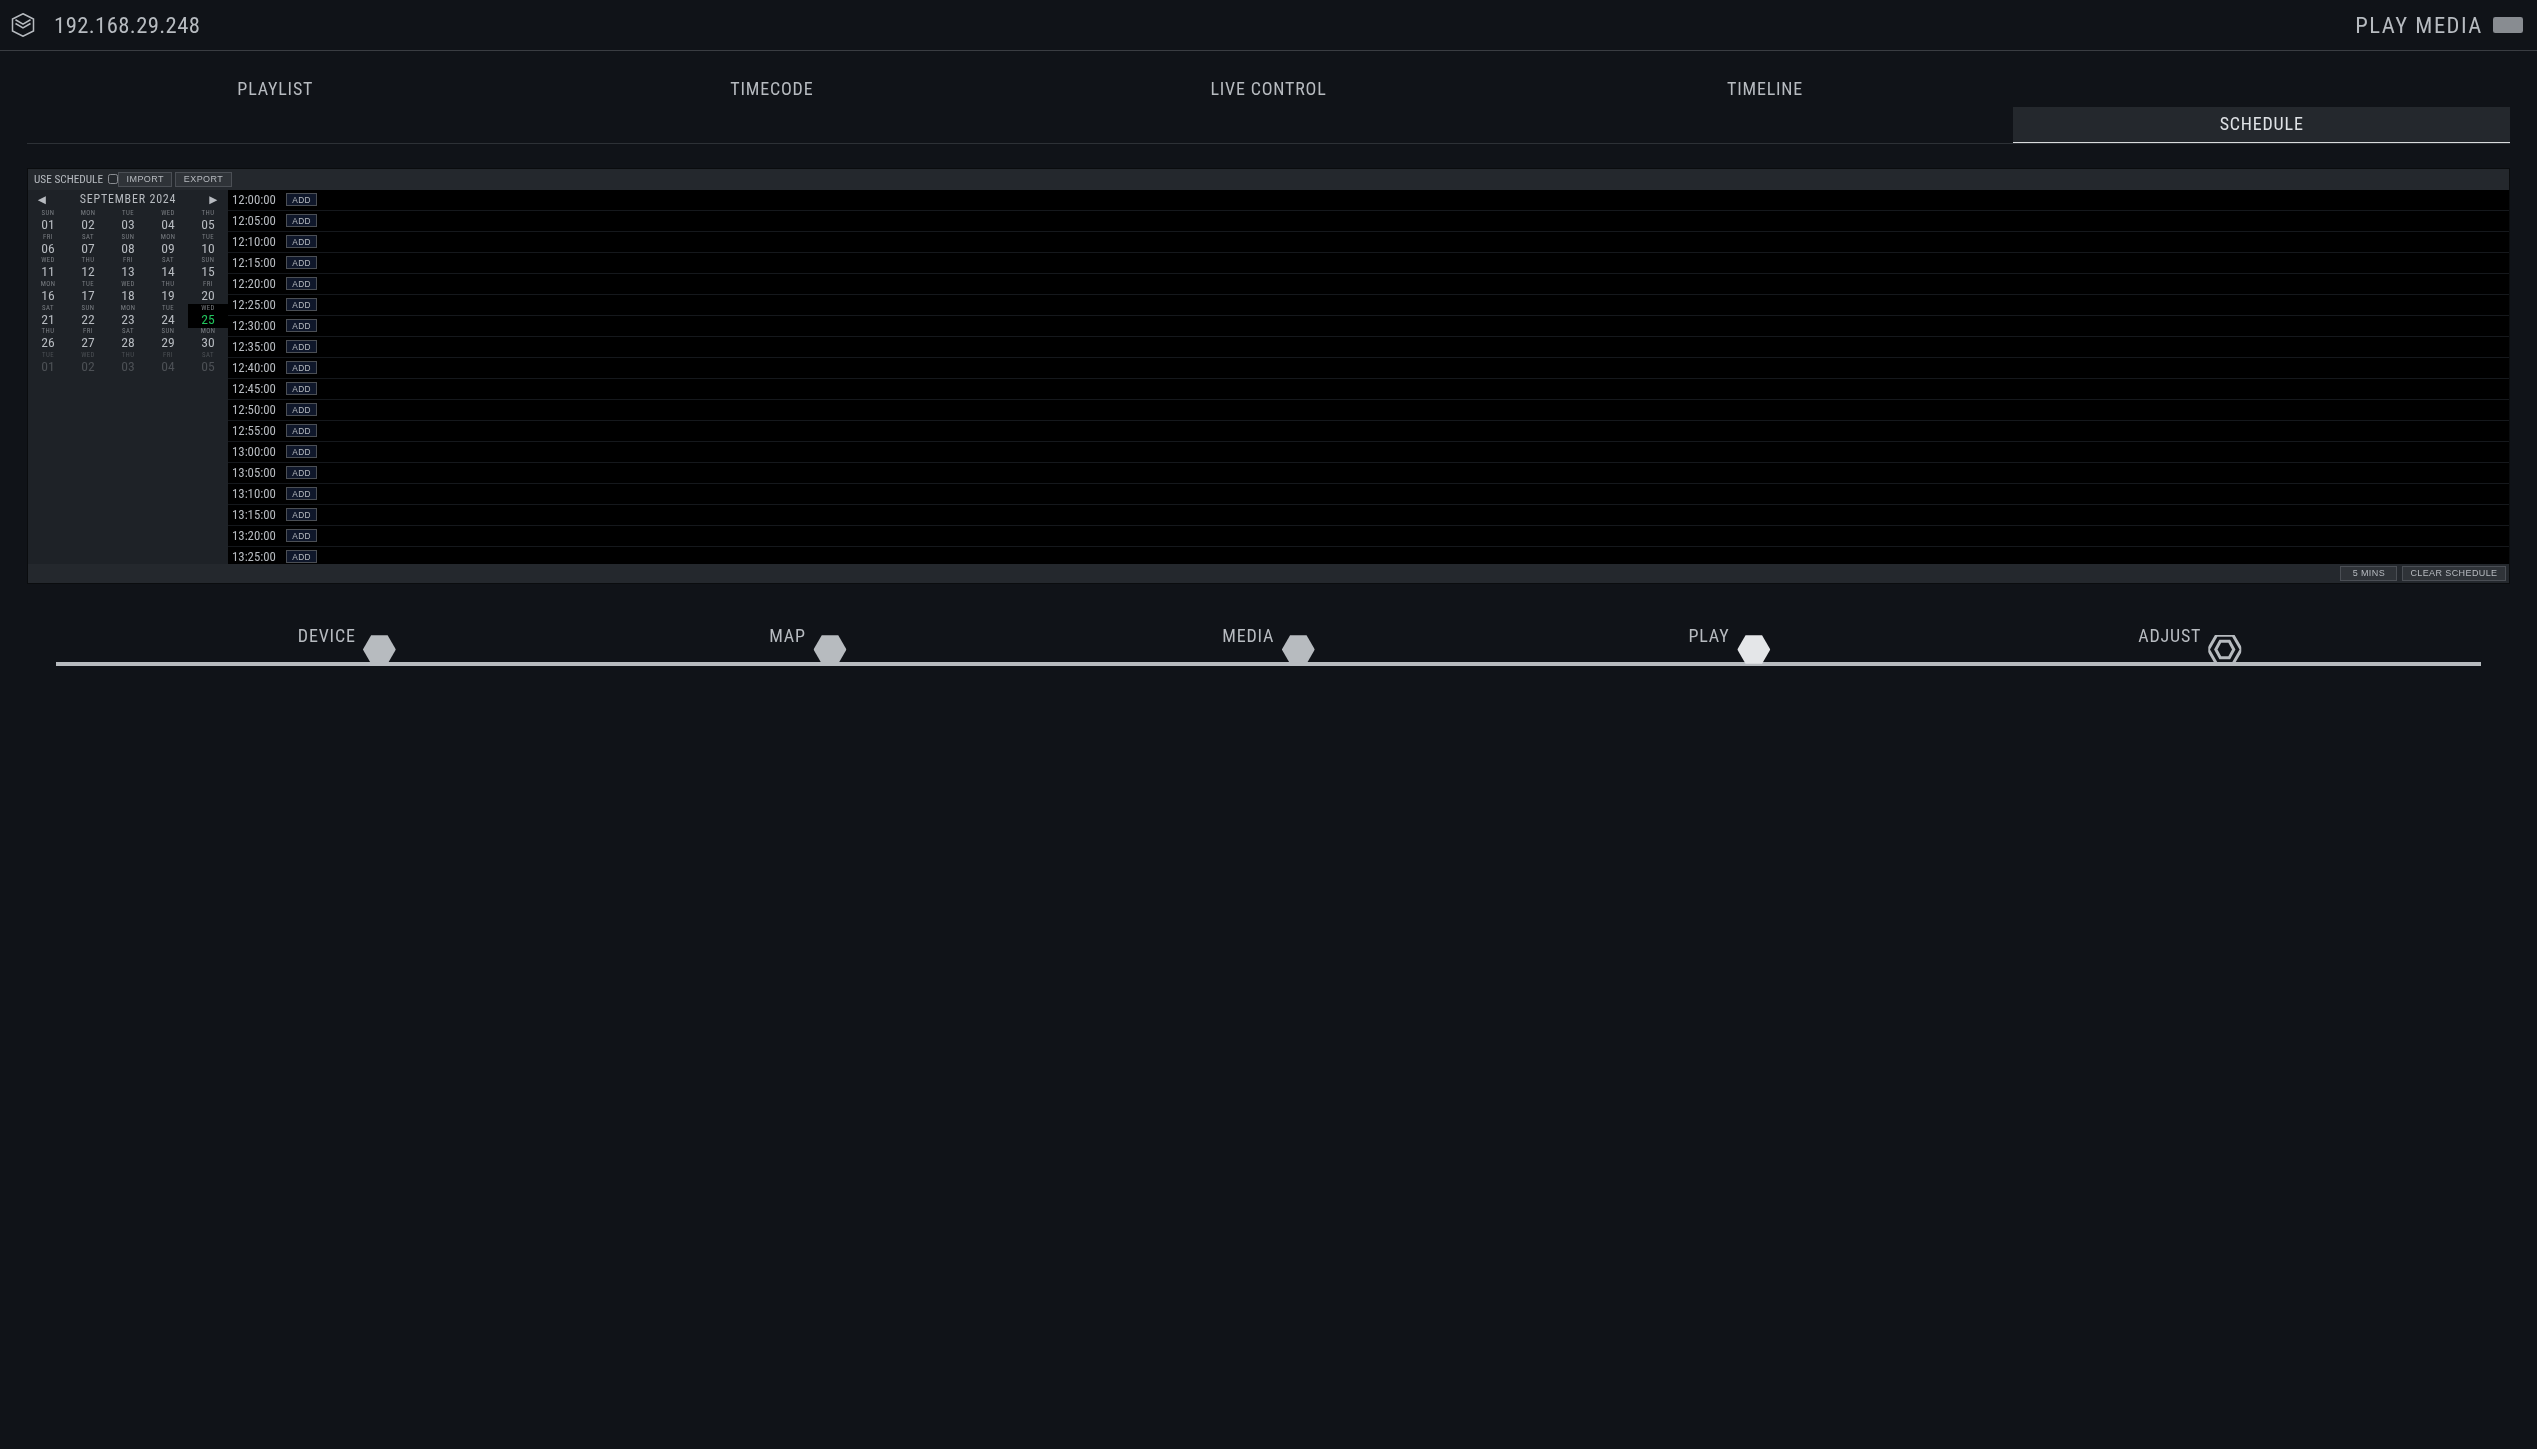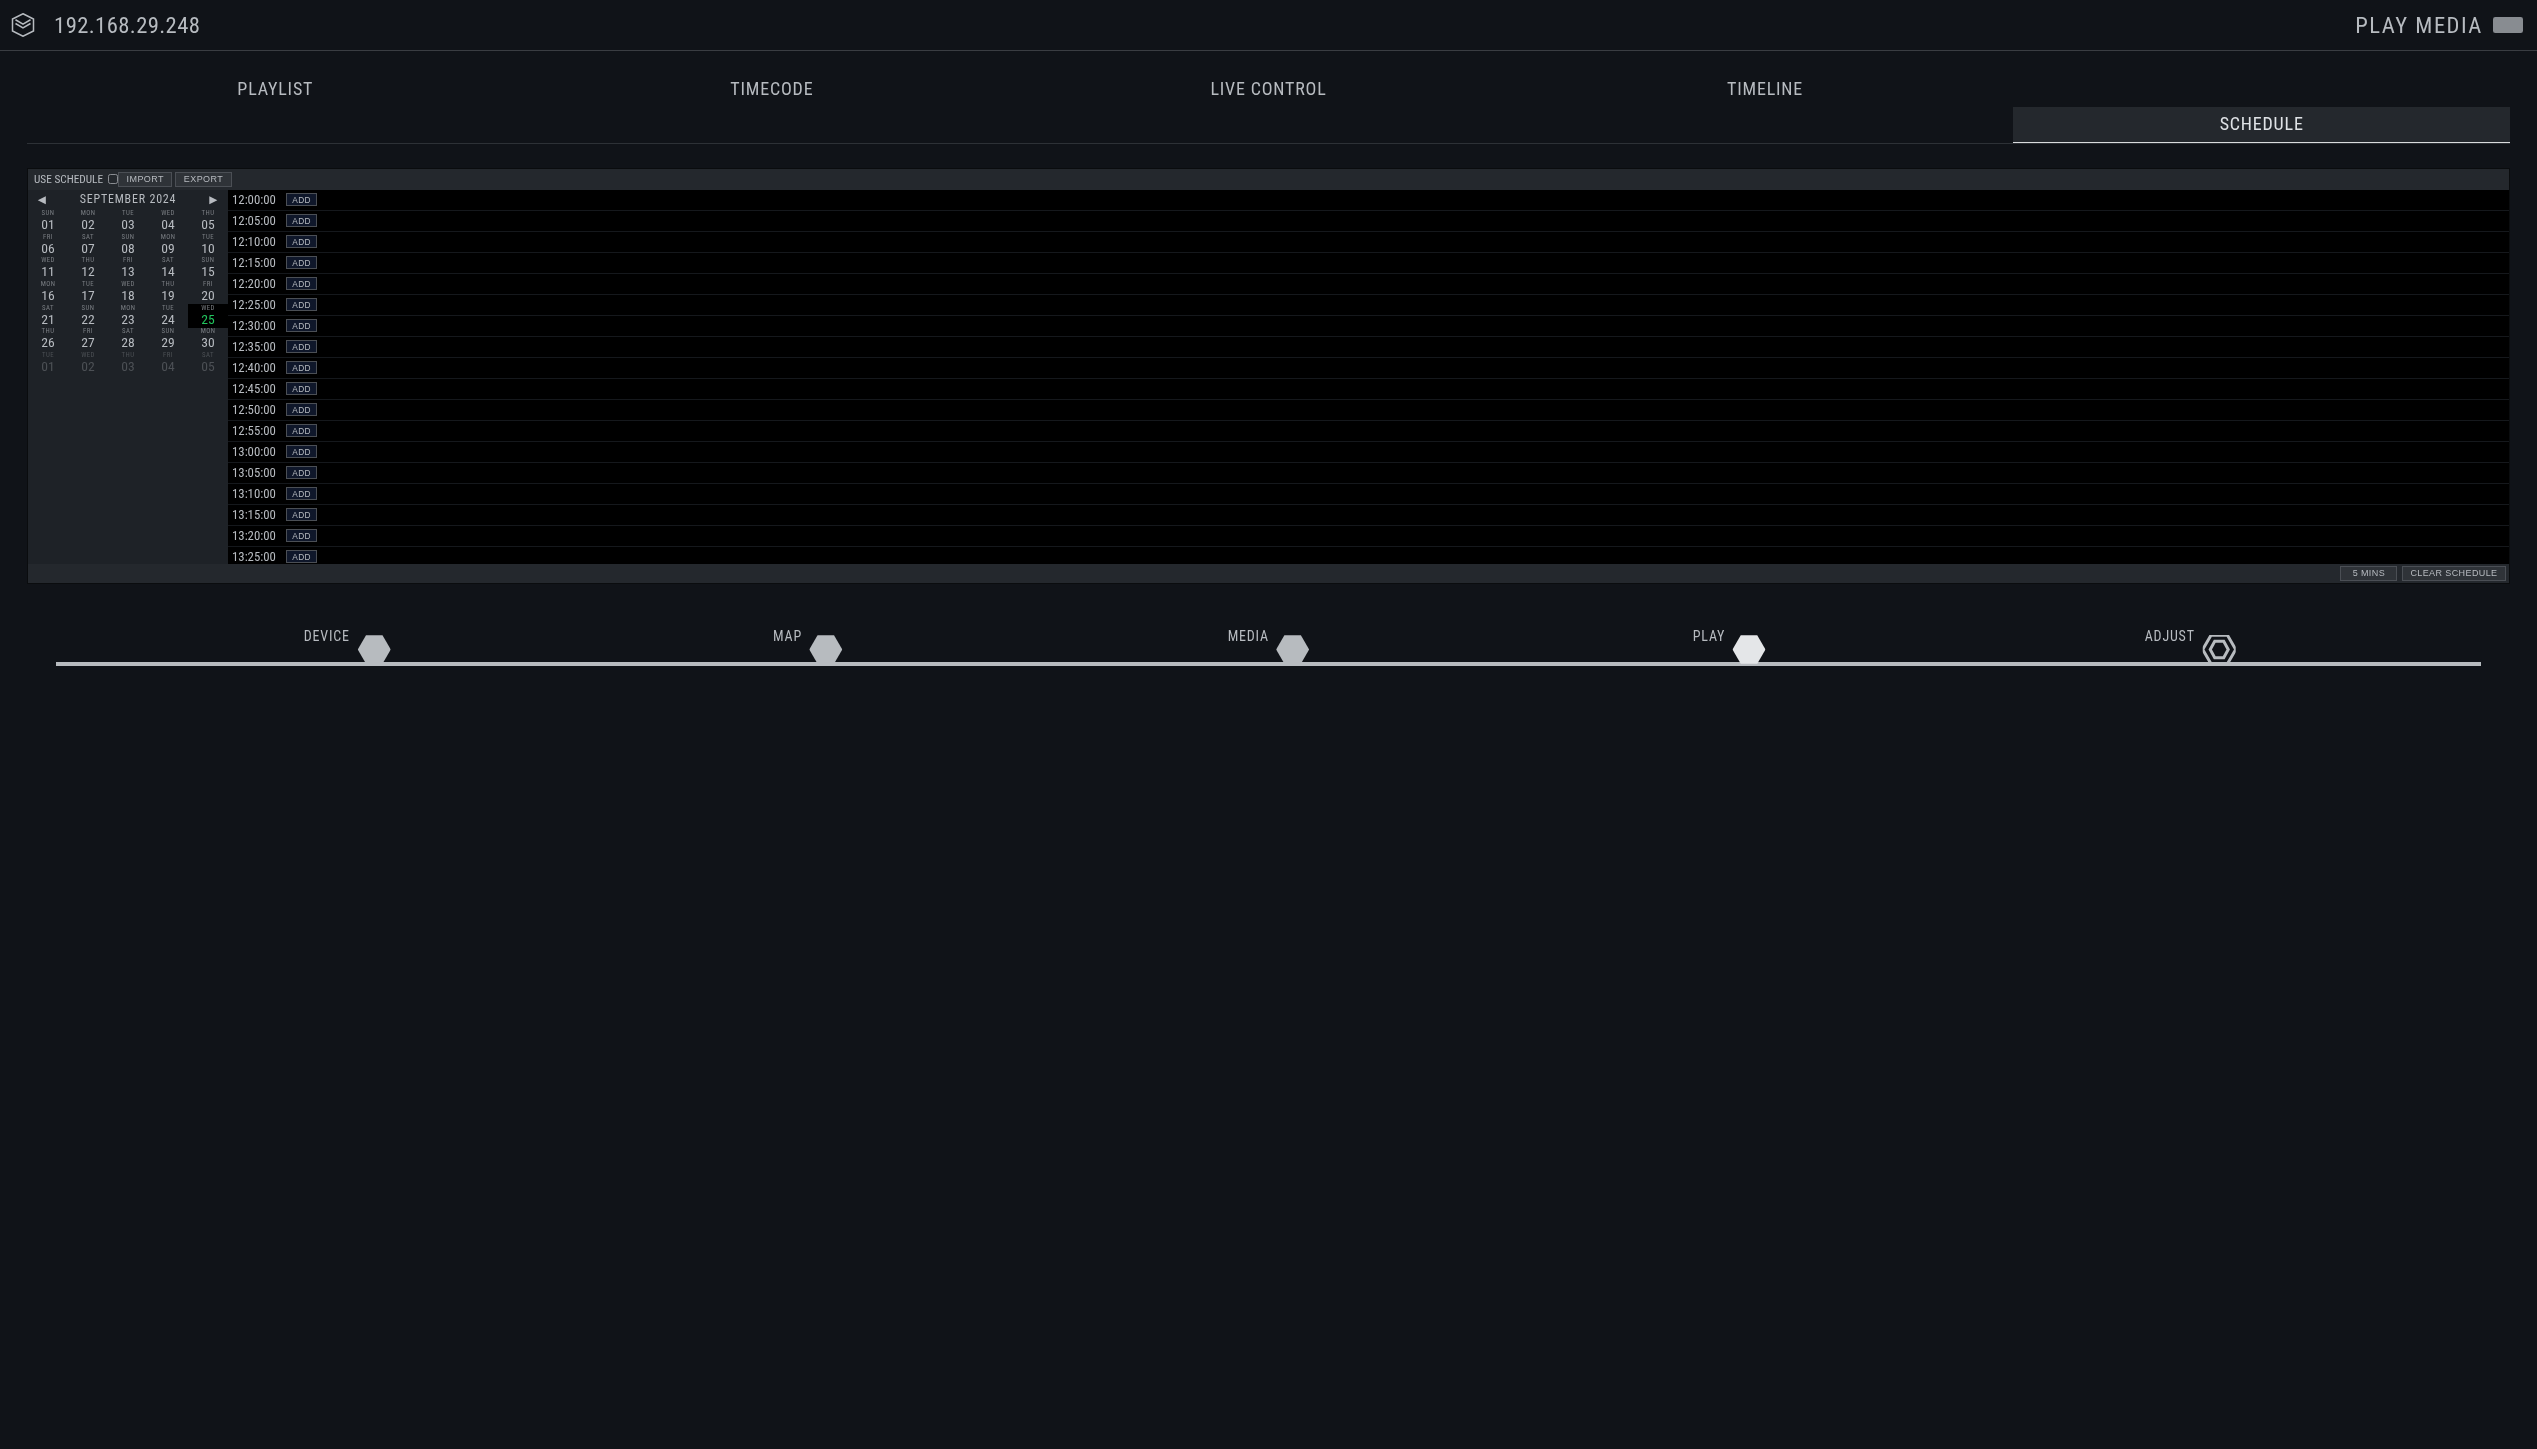--- a/index.html
+++ b/index.html
@@ -142,21 +142,21 @@
   
   .steps{
     position:relative;margin:51px 56px 0 56px;height:45px;
   }
   .step-line{
     position:absolute;left:0;right:0;top:27px;height:3.8px;background:#b7bbbf;
   }
   .step{
     position:absolute;top:0;transform:translateX(-50%);text-align:center;
   }
-  .step-label{font-size:14px;letter-spacing:0.8px;color:var(--text);margin-bottom:3px;white-space:nowrap;}
+  .step-label{font-size:18px;letter-spacing:0.8px;color:var(--text);margin-bottom:3px;white-space:nowrap;}
   .hex{
     width:33px;height:29px;margin:0 auto;position:relative;
   }
   .hex svg{display:block;}
 
   
   .step-inner{display:flex;align-items:center;gap:7.5px;}
   .step-inner .step-label{margin-bottom:0;transform:translateY(-13.6px);}
   .step-inner .hex{transform:translateY(0);}
 </style>

